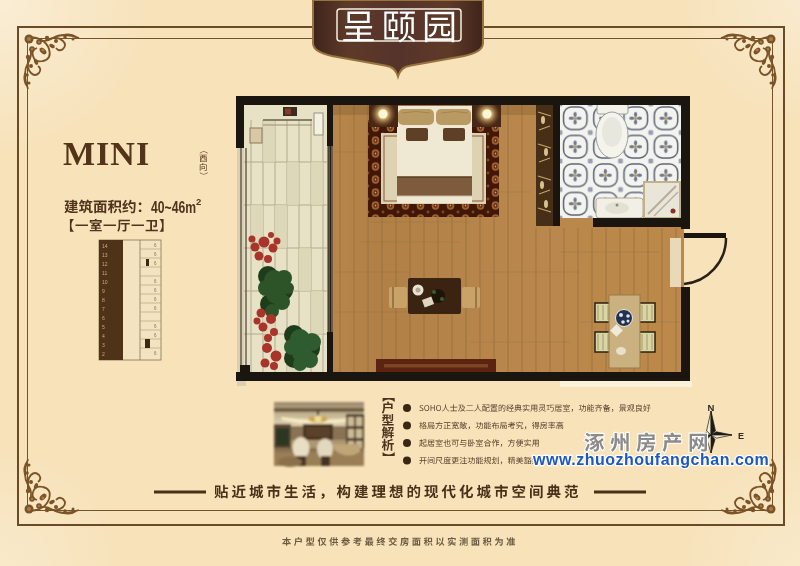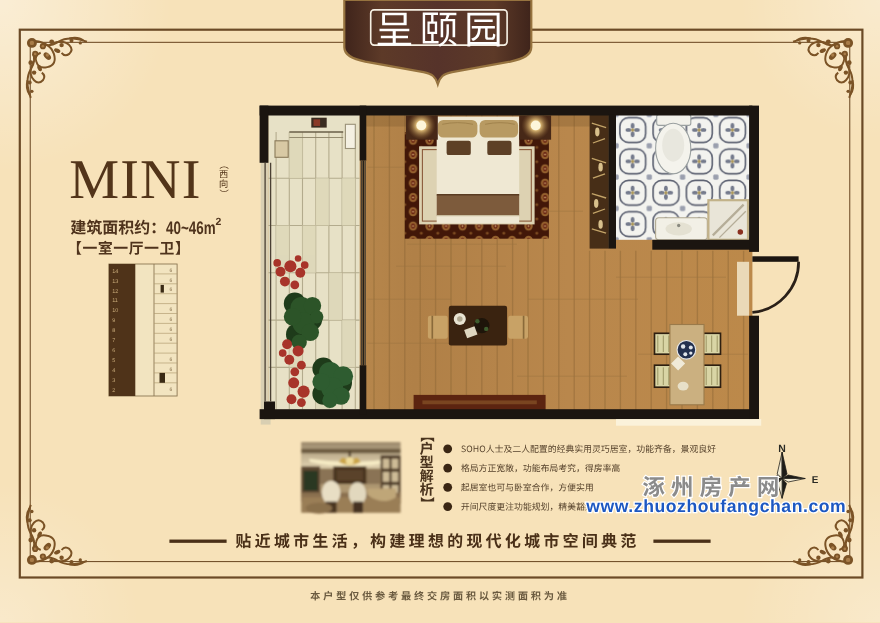--- a/index.html
+++ b/index.html
@@ -81,21 +81,21 @@
    <stop offset="1" stop-color="#3f241b"></stop>
   </linearGradient>
  </defs>
  <path d="M7 0 L177 0 L177 43 C177 50 170 53.5 158 56 L105 65.5 C97 67 94 70 92 76.5 C90 70 87 67 79 65.5 L26 56 C14 53.5 7 50 7 43 Z" fill="url(#shgrad)" stroke="#96733f" stroke-width="2"></path>
  <rect x="31" y="9" width="124" height="32" rx="3" fill="none" stroke="#f5efe2" stroke-width="1.5"></rect>
  <g transform="translate(35,39.5)">
       <path d="M9 -25.6H25.9V-18.8H9ZM6.4 -28V-16.5H28.7V-28ZM5.2 -7.1V-4.8H16V-0.6H2.3V1.8H32.8V-0.6H18.8V-4.8H29.9V-7.1H18.8V-11.1H31.1V-13.4H4V-11.1H16V-7.1Z M49.6 -17.9H54.3V-10.6H49.6ZM64.9 -17.5V-10.3C64.9 -6.7 64.2 -1.7 57.5 1.2C58 1.6 58.7 2.4 58.9 2.9C66.2 -0.5 67.1 -5.9 67.1 -10.3V-17.5ZM66.5 -2.6C68.7 -1.2 71.4 1 72.7 2.4L74.2 0.6C72.9 -0.8 70.1 -2.8 67.9 -4.1ZM47.6 -20V-8.5H51V-2.3H45.5V-25.8H50.9V-20ZM57.2 -28.1H43.3V0H57.7V-2.3H53.2V-8.5H56.4V-20H53.1V-25.8H57.2ZM59.6 -22.3V-5.6H61.9V-20.2H70.4V-5.6H72.8V-22.3H66.2C66.7 -23.3 67.2 -24.5 67.7 -25.7H73.9V-28H58.7V-25.7H65C64.7 -24.6 64.3 -23.3 63.8 -22.3Z M90.2 -21.8V-19.6H106.9V-21.8ZM87.9 -15.8V-13.6H93.6C93.2 -8.6 92.1 -5.8 87.3 -4.2C87.9 -3.7 88.5 -2.8 88.8 -2.2C94.2 -4.2 95.6 -7.7 96 -13.6H100V-6.4C100 -4 100.6 -3.3 103 -3.3C103.5 -3.3 106 -3.3 106.5 -3.3C108.4 -3.3 109.1 -4.3 109.3 -8.1C108.6 -8.2 107.7 -8.6 107.2 -9C107.1 -5.9 107 -5.5 106.2 -5.5C105.7 -5.5 103.7 -5.5 103.3 -5.5C102.5 -5.5 102.3 -5.6 102.3 -6.4V-13.6H108.9V-15.8ZM83.9 -27.8V2.8H86.5V1.2H110.5V2.8H113.2V-27.8ZM86.5 -1.3V-25.3H110.5V-1.3Z" fill="#ffffff"></path>
     </g>
 </svg>
 
-<div class="abs" style="left:63px;top:135px;font-family:'Liberation Serif',serif;font-weight:normal;font-size:51px;letter-spacing:1px;color:#523419;">MINI</div>
+<div class="abs" style="left:63px;top:135px;font-family:'Liberation Serif',serif;font-weight:bold;font-size:34px;letter-spacing:1px;color:#523419;">MINI</div>
 <svg class="abs" style="left:197px;top:145px;" width="20" height="46" viewBox="0 0 20 46">
  <g transform="translate(2,7.5)">
       <path d="M4.8 -1.1C3.1 -1.1 1.8 -0.4 0.7 0.6L1 1.1C2 0.2 3.2 -0.4 4.8 -0.4C6.3 -0.4 7.5 0.2 8.5 1.1L8.8 0.6C7.8 -0.4 6.4 -1.1 4.8 -1.1Z M0.5 2.2V2.8H3V4.1H1V9.4H1.6V8.9H7V9.4H7.6V4.1H5.4V2.8H8V2.2ZM1.6 8.3V6.7C1.7 6.8 1.9 7.1 2 7.2C3.2 6.5 3.6 5.6 3.6 4.7H4.8V6C4.8 6.7 5 6.9 5.7 6.9C5.8 6.9 6.7 6.9 6.9 6.9H7V8.3ZM1.6 6.7V4.7H3C3 5.4 2.7 6.2 1.6 6.7ZM3.6 4.1V2.8H4.8V4.1ZM5.4 4.7H7V6.2C6.9 6.3 6.9 6.3 6.8 6.3C6.6 6.3 5.9 6.3 5.8 6.3C5.5 6.3 5.4 6.2 5.4 6Z M3.7 10.4C3.6 10.9 3.4 11.5 3.2 11.9H0.8V18.3H1.5V12.6H7.1V17.4C7.1 17.6 7 17.6 6.9 17.6C6.7 17.6 6.1 17.7 5.5 17.6C5.6 17.8 5.7 18.1 5.7 18.3C6.5 18.3 7 18.3 7.3 18.2C7.6 18.1 7.7 17.9 7.7 17.4V11.9H3.9C4.1 11.5 4.3 11 4.5 10.6ZM3.2 14.3H5.3V15.9H3.2ZM2.6 13.7V17.1H3.2V16.5H5.9V13.7Z M4.8 22C6.4 22 7.8 21.4 8.8 20.3L8.5 19.8C7.5 20.8 6.3 21.4 4.8 21.4C3.2 21.4 2 20.8 1 19.8L0.7 20.3C1.8 21.4 3.1 22 4.8 22Z" fill="#523419"></path>
     </g>
 </svg>
 <svg class="abs" style="left:63px;top:195px;" width="170" height="24" viewBox="0 0 170 24">
  <g transform="translate(1,17)">
       <path d="M5.6 -11.2V-9.9H8.1V-9.2H4.8V-7.9H8.1V-7.2H5.6V-5.9H8.1V-5.2H5.5V-4H8.1V-3.3H4.9V-1.9H8.1V-1H9.7V-1.9H13.6V-3.3H9.7V-4H13.1V-5.2H9.7V-5.9H12.9V-7.9H13.7V-9.2H12.9V-11.2H9.7V-12.3H8.1V-11.2ZM9.7 -7.9H11.4V-7.2H9.7ZM9.7 -9.2V-9.9H11.4V-9.2ZM1.3 -5.2C1.3 -5.4 1.8 -5.7 2.1 -5.9H3.3C3.2 -4.9 3 -4.1 2.8 -3.3C2.5 -3.8 2.3 -4.4 2.1 -5L0.8 -4.6C1.2 -3.5 1.6 -2.5 2.1 -1.8C1.6 -1 1.1 -0.3 0.4 0.2C0.7 0.4 1.4 1 1.6 1.3C2.2 0.8 2.8 0.2 3.2 -0.5C4.7 0.7 6.7 1 9.2 1H13.4C13.5 0.6 13.8 -0.2 14.1 -0.6C13.1 -0.5 10 -0.5 9.2 -0.5C7.1 -0.6 5.3 -0.8 3.9 -1.9C4.5 -3.3 4.9 -5.1 5.1 -7.2L4.1 -7.4L3.8 -7.4H3.3C3.9 -8.5 4.6 -9.7 5.1 -11L4.1 -11.7L3.6 -11.5H0.8V-10H2.9C2.4 -8.8 1.9 -7.9 1.7 -7.5C1.3 -7 0.9 -6.6 0.6 -6.6C0.9 -6.2 1.2 -5.6 1.3 -5.2Z M15 -2.2 15.3 -0.6C16.8 -0.9 18.7 -1.3 20.5 -1.8L20.4 -3.3L18.7 -2.9V-5.7H20.5V-7.3H15.4V-5.7H17V-2.6ZM21 -7.4V-4.1C21 -2.7 20.7 -1.1 18.7 0C19 0.3 19.7 0.9 19.9 1.3C22 0.1 22.5 -1.7 22.6 -3.5C23.2 -2.7 23.8 -1.9 24.1 -1.4L25 -2V-1C25 0.1 25.2 0.4 25.4 0.7C25.7 1 26.1 1.1 26.4 1.1C26.7 1.1 27 1.1 27.2 1.1C27.5 1.1 27.8 1 28 0.9C28.3 0.8 28.5 0.6 28.6 0.3C28.7 0.1 28.8 -0.5 28.8 -1C28.3 -1.1 27.8 -1.4 27.5 -1.7C27.5 -1.2 27.5 -0.9 27.4 -0.7C27.4 -0.6 27.4 -0.5 27.3 -0.5C27.3 -0.4 27.2 -0.4 27.1 -0.4C27.1 -0.4 27 -0.4 26.9 -0.4C26.9 -0.4 26.8 -0.4 26.8 -0.5C26.7 -0.5 26.7 -0.7 26.7 -1V-7.4ZM22.6 -5.9H25V-3C24.6 -3.6 24 -4.2 23.5 -4.8L22.6 -4.2ZM17.2 -12.4C16.7 -10.9 15.8 -9.4 14.8 -8.4C15.2 -8.2 15.9 -7.7 16.3 -7.5C16.7 -8 17.3 -8.7 17.7 -9.5H18.1C18.4 -8.9 18.8 -8.1 19 -7.5L20.4 -8.2C20.3 -8.6 20.1 -9 19.8 -9.5H21.7V-11H18.4C18.6 -11.3 18.7 -11.7 18.8 -12ZM23.1 -12.4C22.7 -10.9 21.9 -9.4 21 -8.5C21.4 -8.2 22.2 -7.8 22.5 -7.5C22.9 -8 23.4 -8.7 23.8 -9.5H24.4C24.9 -8.9 25.3 -8.1 25.5 -7.6L27.1 -8.2C26.9 -8.5 26.6 -9 26.3 -9.5H28.3V-11H24.4C24.5 -11.3 24.7 -11.6 24.8 -12Z M35 -4.6H37.3V-3.5H35ZM35 -5.9V-6.9H37.3V-5.9ZM35 -2.1H37.3V-1H35ZM29.7 -11.5V-9.8H35C35 -9.4 34.9 -9 34.8 -8.5H30.3V1.3H32V0.6H40.4V1.3H42.2V-8.5H36.6L37 -9.8H42.8V-11.5ZM32 -1V-6.9H33.5V-1ZM40.4 -1H38.8V-6.9H40.4Z M54.2 -2.8C55 -1.5 55.7 0.2 56 1.2L57.6 0.6C57.3 -0.5 56.5 -2.1 55.8 -3.4ZM51.4 -3.3C51 -1.9 50.3 -0.6 49.4 0.3C49.8 0.5 50.5 1 50.9 1.3C51.8 0.3 52.6 -1.3 53.1 -2.9ZM52.1 -9.7H55.2V-6.1H52.1ZM50.4 -11.4V-4.5H57V-11.4ZM49.1 -12.2C47.8 -11.7 45.7 -11.3 43.9 -11C44.1 -10.6 44.3 -10.1 44.4 -9.7C45 -9.7 45.7 -9.8 46.4 -9.9V-8.2H44.1V-6.6H46.1C45.6 -5.2 44.7 -3.6 43.8 -2.7C44.1 -2.2 44.5 -1.5 44.6 -1C45.3 -1.8 45.9 -2.9 46.4 -4.1V1.3H48.1V-4.7C48.5 -4 49 -3.3 49.3 -2.8L50.2 -4.2C49.9 -4.6 48.5 -6 48.1 -6.4V-6.6H50.1V-8.2H48.1V-10.3C48.8 -10.4 49.5 -10.6 50.1 -10.8Z M58.4 -1.1 58.7 0.6C60.2 0.3 62.3 -0.1 64.3 -0.5L64.2 -2C62.1 -1.6 59.9 -1.2 58.4 -1.1ZM64.9 -5.6C65.9 -4.7 67.1 -3.4 67.6 -2.5L68.9 -3.6C68.4 -4.5 67.1 -5.7 66.1 -6.6ZM58.9 -6C59.1 -6.1 59.5 -6.2 60.8 -6.4C60.3 -5.7 59.9 -5.1 59.7 -4.9C59.2 -4.4 58.8 -4.1 58.5 -4C58.7 -3.6 58.9 -2.8 59 -2.5C59.4 -2.7 60 -2.8 64 -3.5C64 -3.8 63.9 -4.5 63.9 -4.9L61.2 -4.6C62.3 -5.7 63.2 -7.1 64 -8.5L62.7 -9.3C62.4 -8.8 62.1 -8.3 61.8 -7.8L60.5 -7.7C61.3 -8.8 62.2 -10.3 62.8 -11.6L61.1 -12.3C60.6 -10.6 59.6 -8.9 59.2 -8.4C58.9 -7.9 58.6 -7.7 58.3 -7.6C58.5 -7.1 58.8 -6.3 58.9 -6ZM65.9 -12.3C65.5 -10.4 64.7 -8.4 63.7 -7.1C64.1 -6.9 64.8 -6.4 65.1 -6.2C65.5 -6.7 65.9 -7.4 66.2 -8.1H69.9C69.7 -3.1 69.6 -1 69.2 -0.6C69 -0.4 68.8 -0.3 68.6 -0.3C68.2 -0.3 67.4 -0.3 66.5 -0.4C66.8 0 67 0.8 67.1 1.2C67.9 1.2 68.8 1.3 69.3 1.2C69.9 1.1 70.3 0.9 70.7 0.4C71.2 -0.3 71.4 -2.6 71.6 -8.9C71.6 -9.1 71.6 -9.7 71.6 -9.7H66.9C67.1 -10.5 67.4 -11.2 67.5 -12Z M76.1 -6.8C76.9 -6.8 77.5 -7.4 77.5 -8.2C77.5 -9 76.9 -9.5 76.1 -9.5C75.4 -9.5 74.7 -9 74.7 -8.2C74.7 -7.4 75.4 -6.8 76.1 -6.8ZM76.1 0.1C76.9 0.1 77.5 -0.5 77.5 -1.2C77.5 -2 76.9 -2.6 76.1 -2.6C75.4 -2.6 74.7 -2 74.7 -1.2C74.7 -0.5 75.4 0.1 76.1 0.1Z" fill="#4f331c"></path>
     </g>
  <text x="88" y="17.5" font-family="Liberation Sans" font-weight="bold" font-size="16.5" fill="#4f331c" textLength="45" lengthAdjust="spacingAndGlyphs">40~46m</text>

